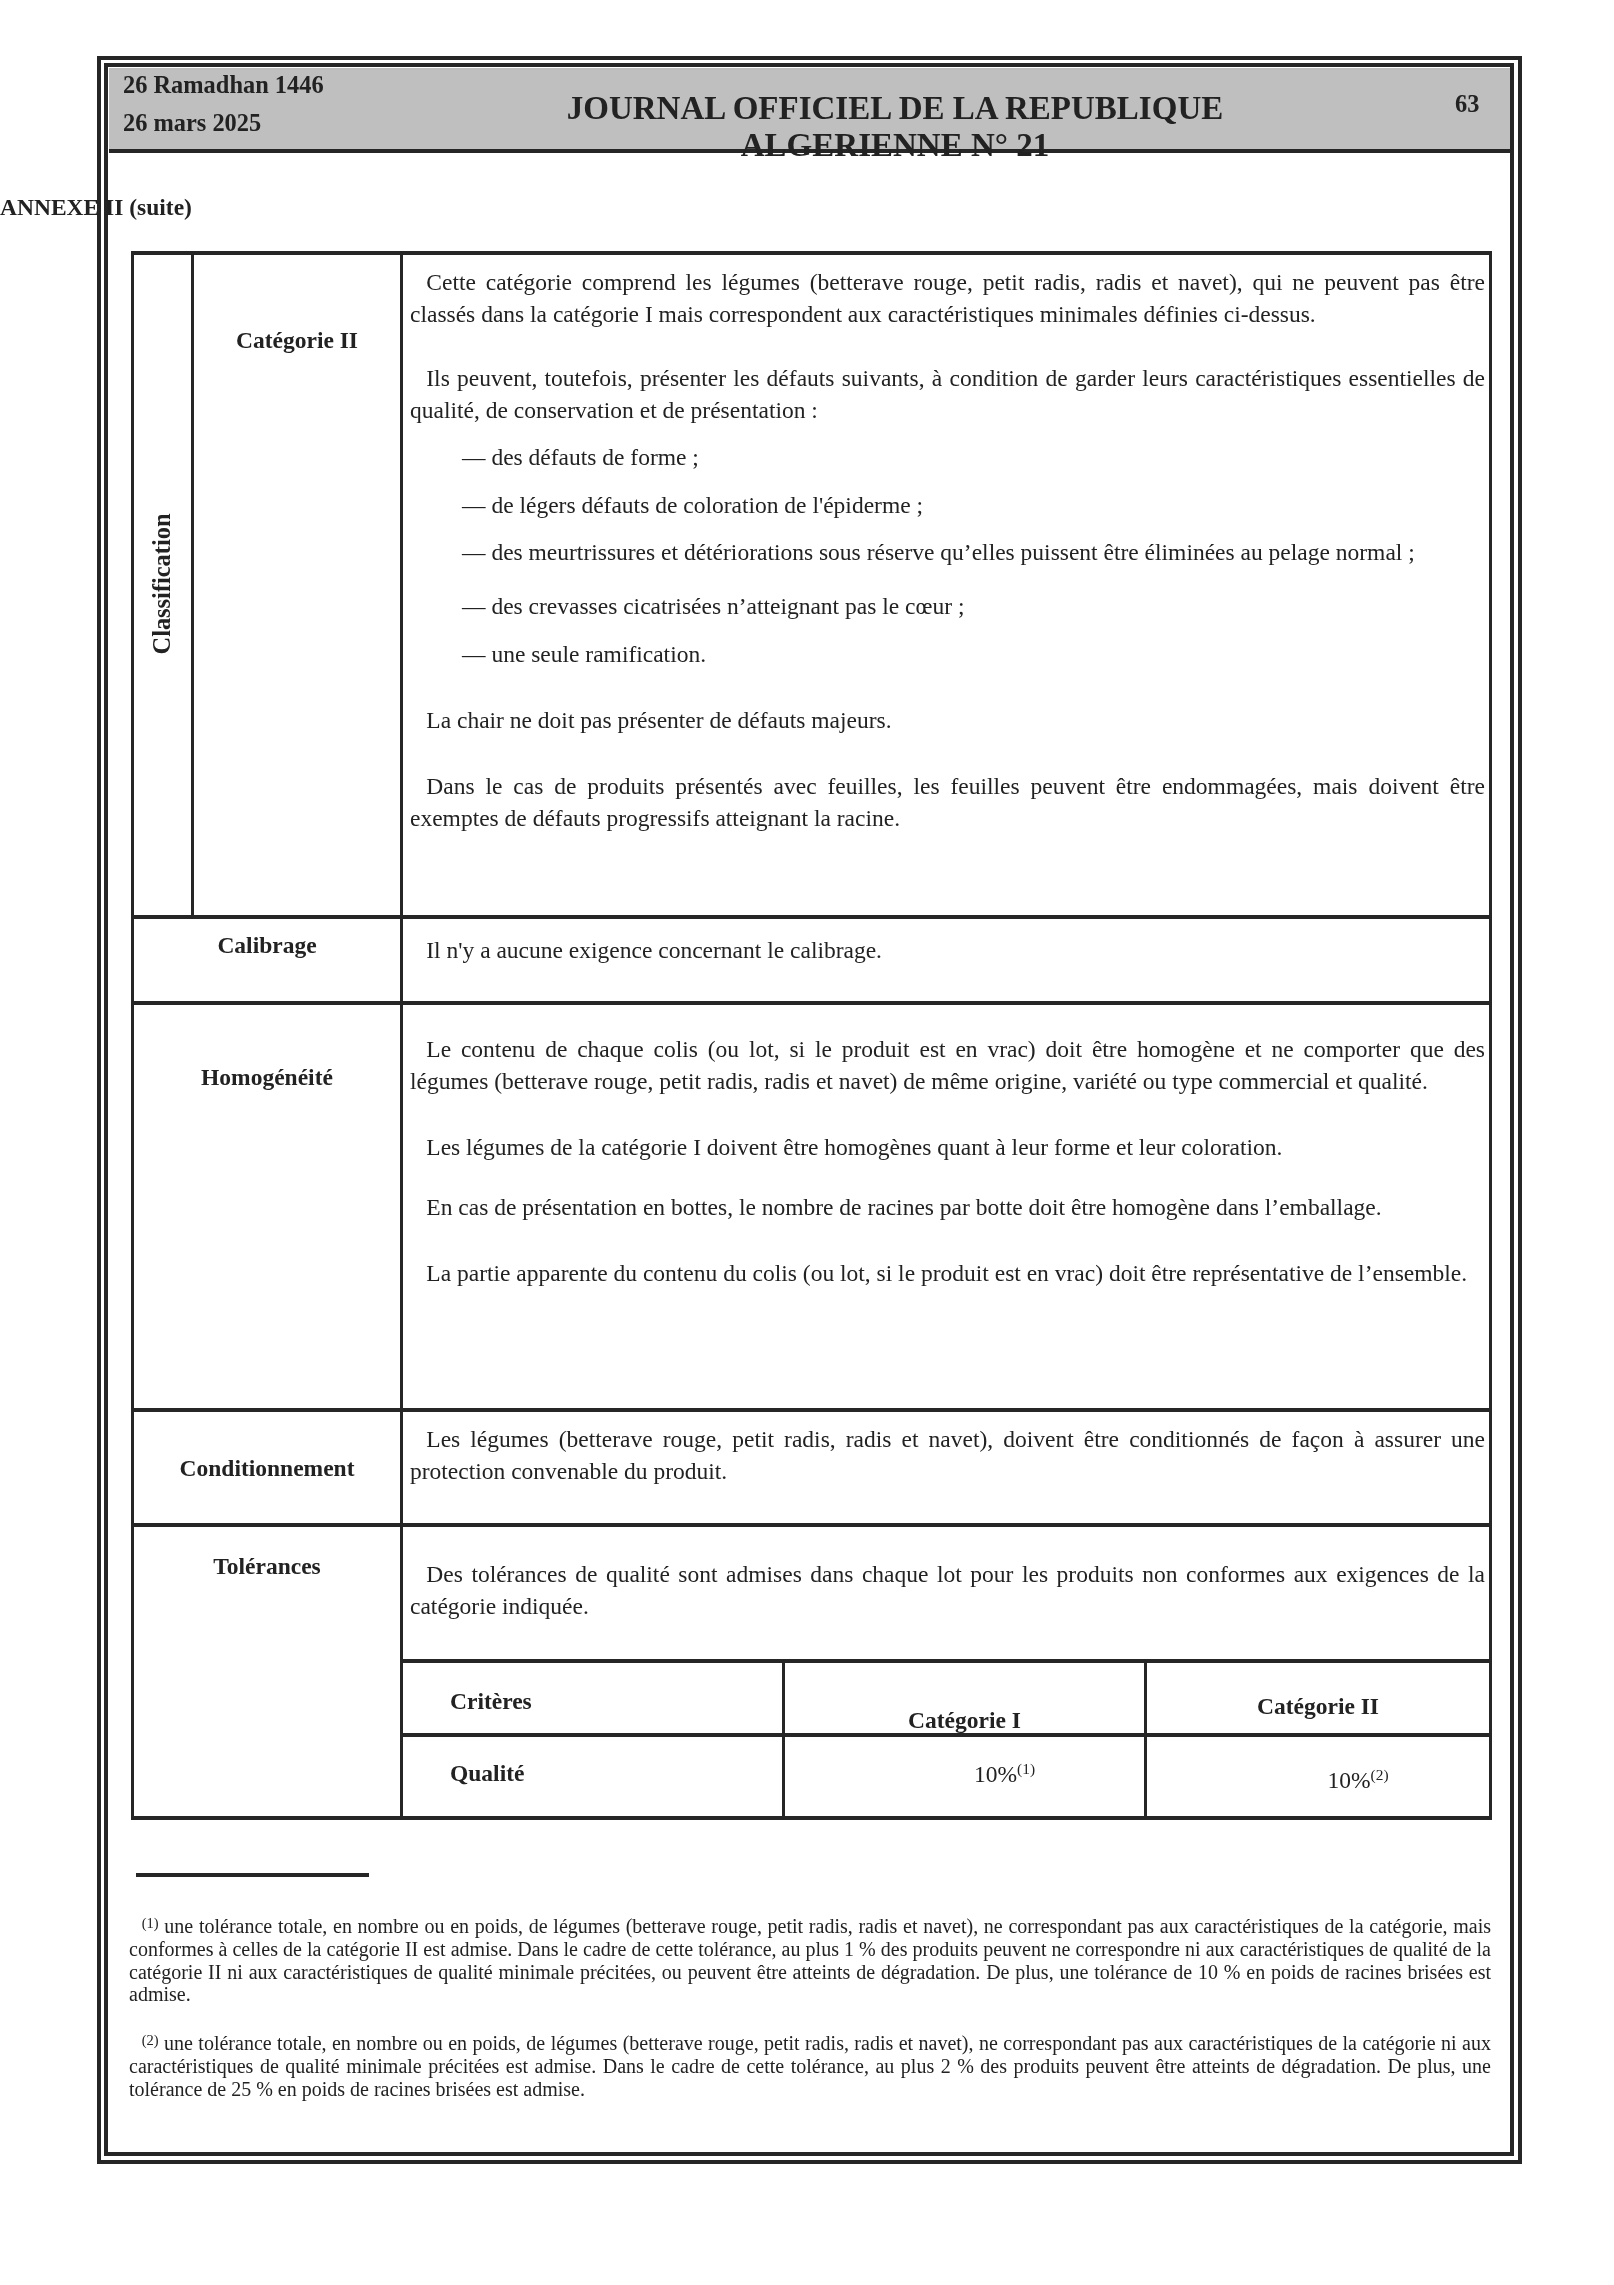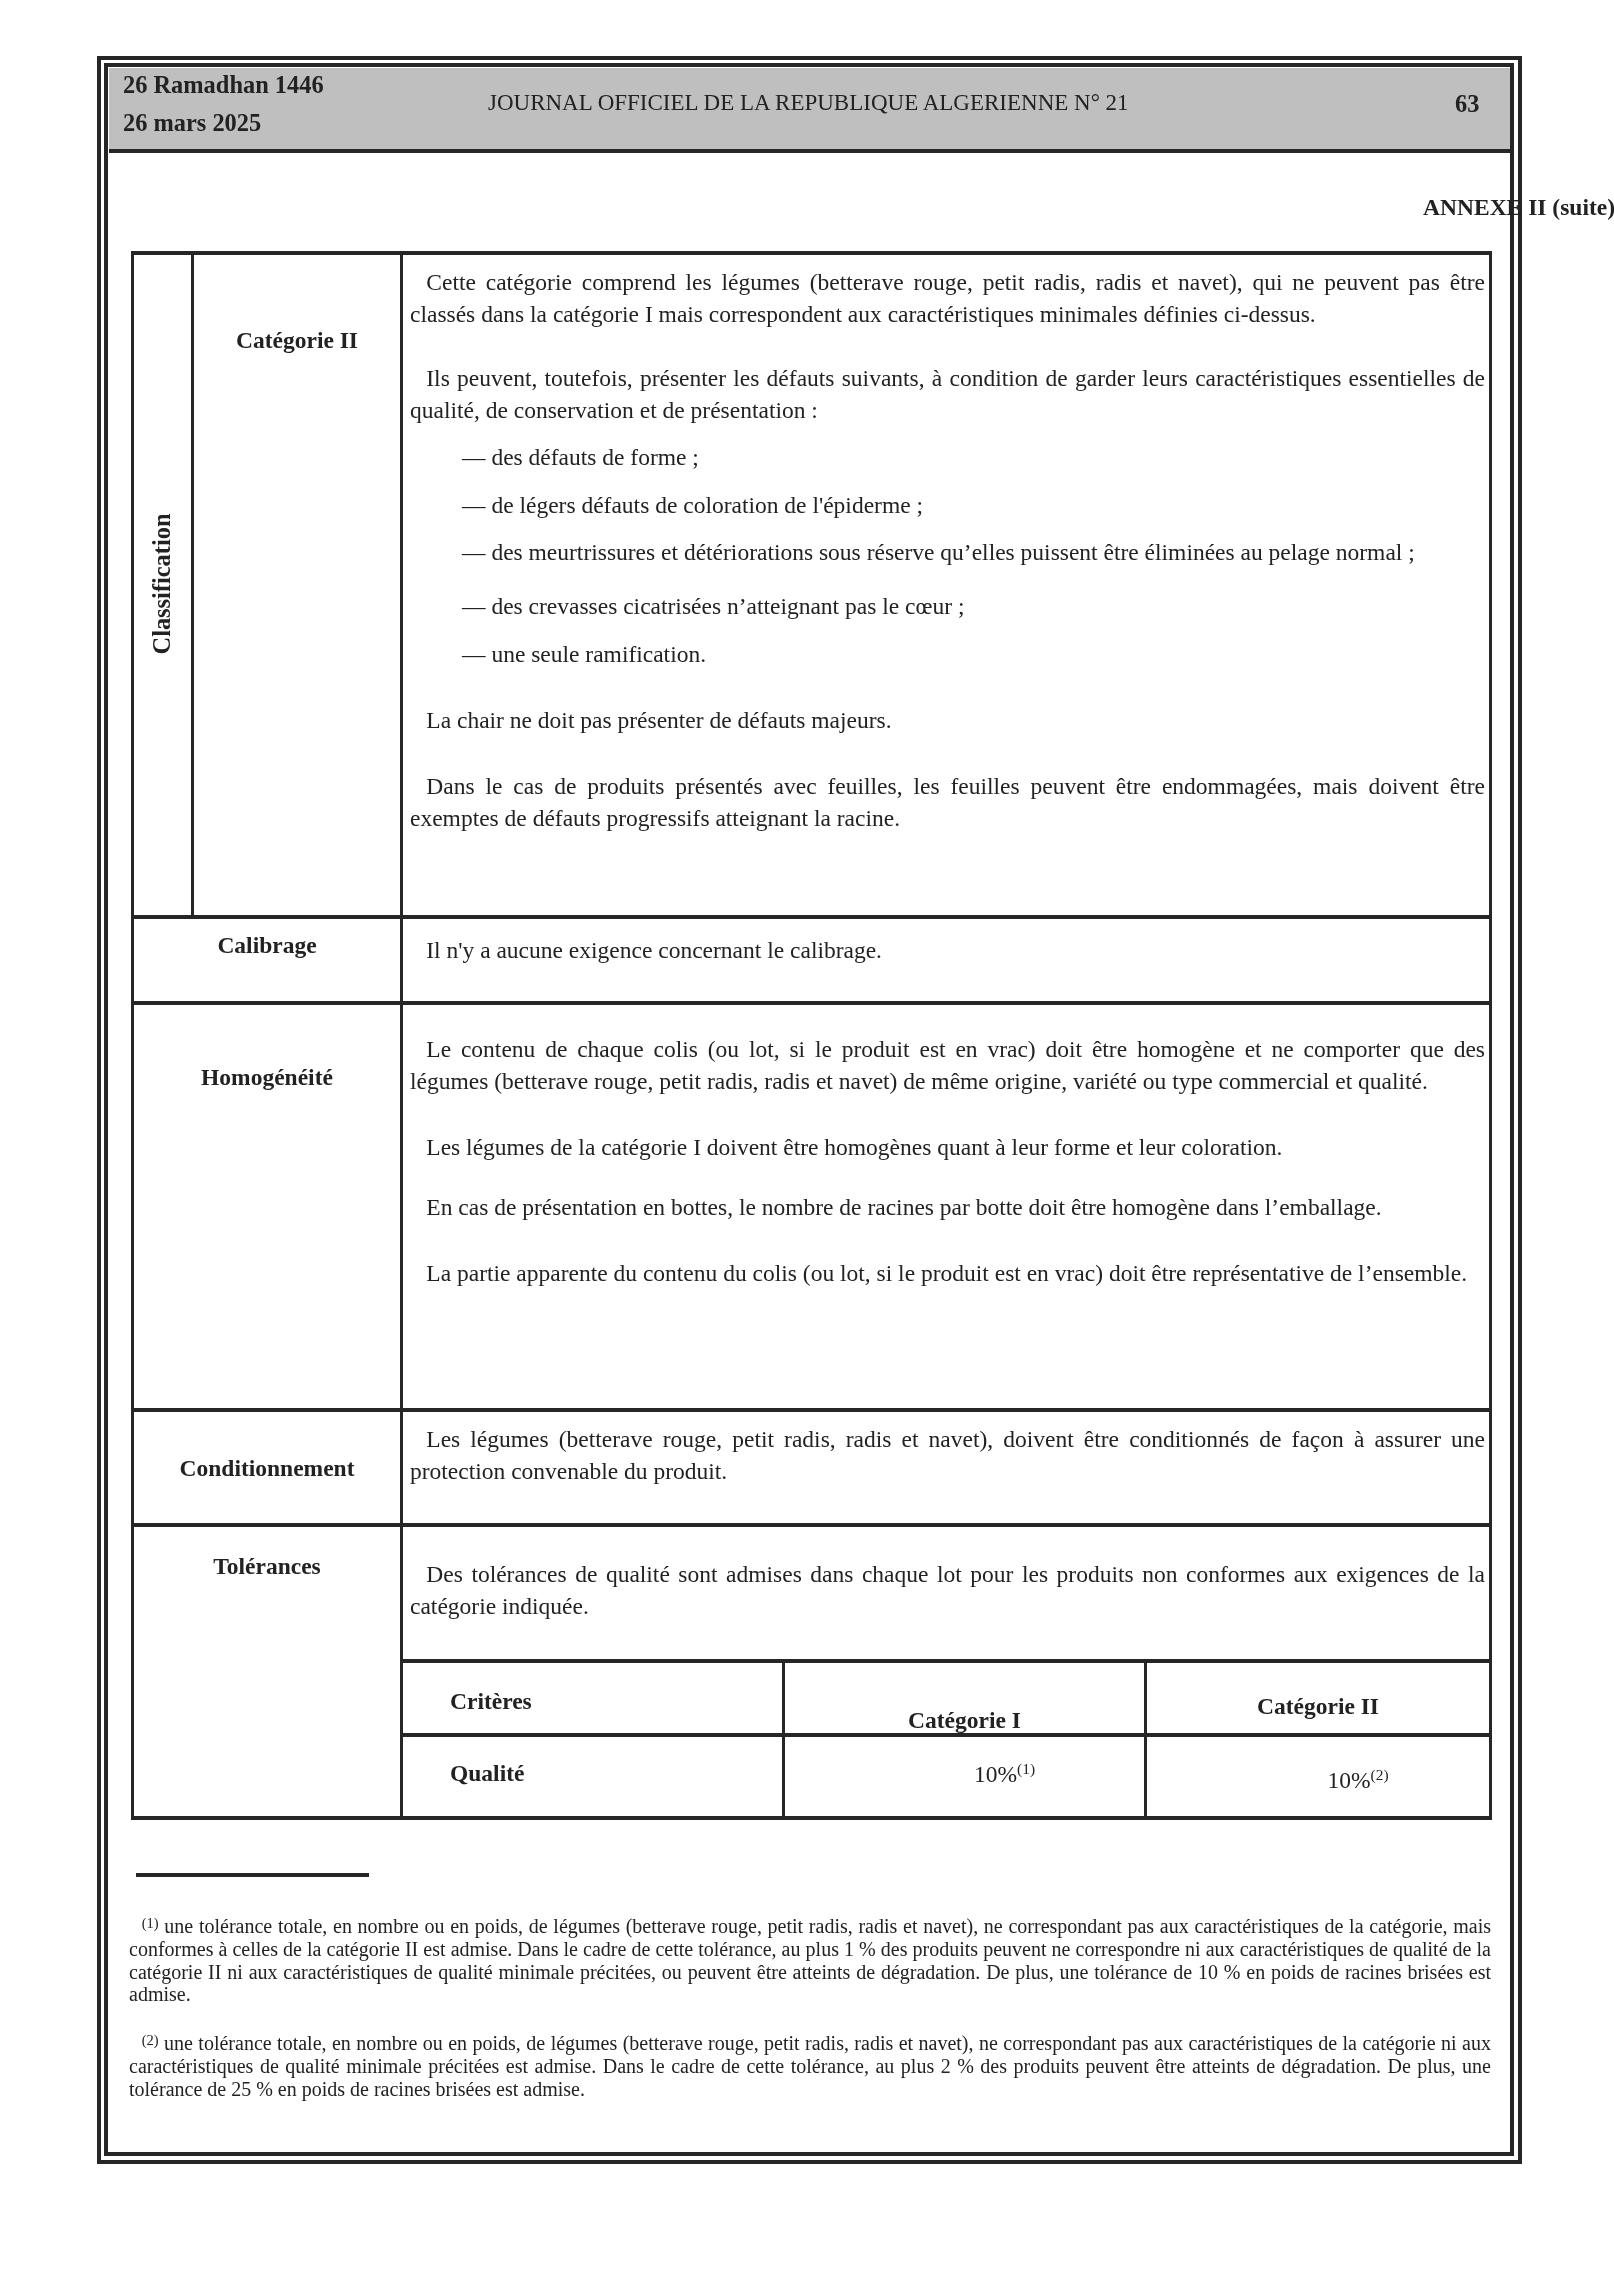--- a/index.html
+++ b/index.html
@@ -6,25 +6,25 @@
   body { width: 1615px; height: 2285px; position: relative; overflow: hidden;
          font-family: "Liberation Serif", "DejaVu Serif", serif; color: #222; }
   .outer-frame { position: absolute; left: 97px; top: 56px; width: 1425px; height: 2108px;
                  border: 4.5px solid #262626; box-sizing: border-box; }
   .inner-frame { position: absolute; left: 104px; top: 63px; width: 1410px; height: 2093px;
                  border: 4.5px solid #262626; box-sizing: border-box; }
   .header-band { position: absolute; left: 109px; top: 68px; width: 1401px; height: 81px;
                  background: #bfbfbf; border-bottom: 4.5px solid #262626; }
   .hdr-date1 { position: absolute; left: 123px; top: 71px; font-size: 24.4px; font-weight: bold; }
   .hdr-date2 { position: absolute; left: 123px; top: 109px; font-size: 24.4px; font-weight: bold; }
-  .hdr-title { position: absolute; left: 488px; top: 90px; width: 814px; text-align: left;
-               font-size: 23px; font-weight: normal; }
+  .hdr-title { position: absolute; left: 488px; top: 90px; width: 814px; text-align: center;
+               font-size: 33px; font-weight: bold; }
   .hdr-page { position: absolute; left: 1455px; top: 90px; font-size: 24.4px; font-weight: bold; }
 
-  .annex-title { position: absolute; left: 0; width: 1615px; top: 194px; text-align: right;
+  .annex-title { position: absolute; left: 0; width: 1615px; top: 194px; text-align: left;
                  font-size: 23.5px; font-weight: bold; }
 
   .tbl-line { position: absolute; background: #262626; }
   .cell-label { position: absolute; font-weight: bold; font-size: 23.5px; text-align: center; }
   .cell-text { position: absolute; left: 410px; width: 1075px; font-size: 23.5px; line-height: 32px;
                text-align: justify; }
   .cell-text p { margin: 0; text-indent: 16.3px; }
   .cell-text p.dash { text-indent: 52px; }
   .vlabel { position: absolute; left: 136px; top: 507px; width: 52px; height: 154px;
             display: flex; align-items: center; justify-content: center; }

